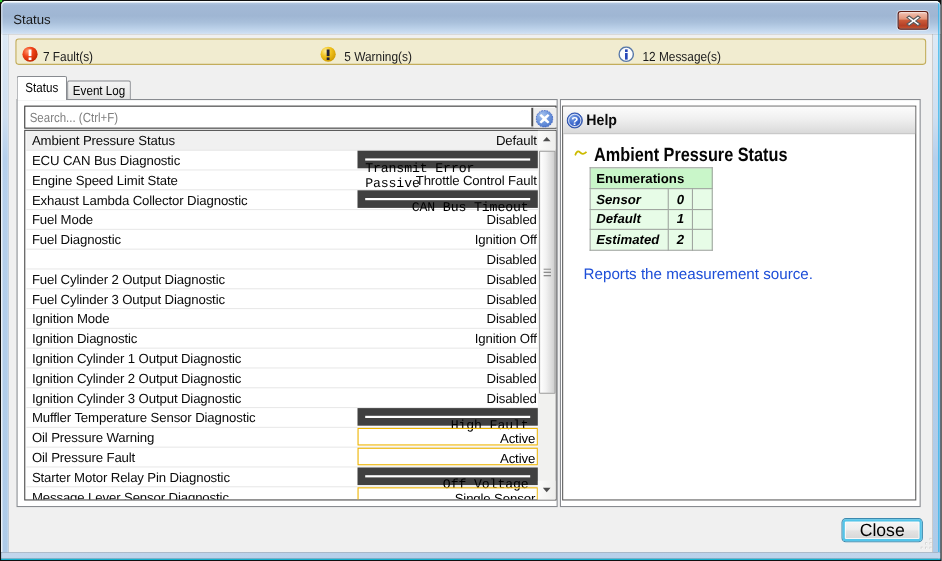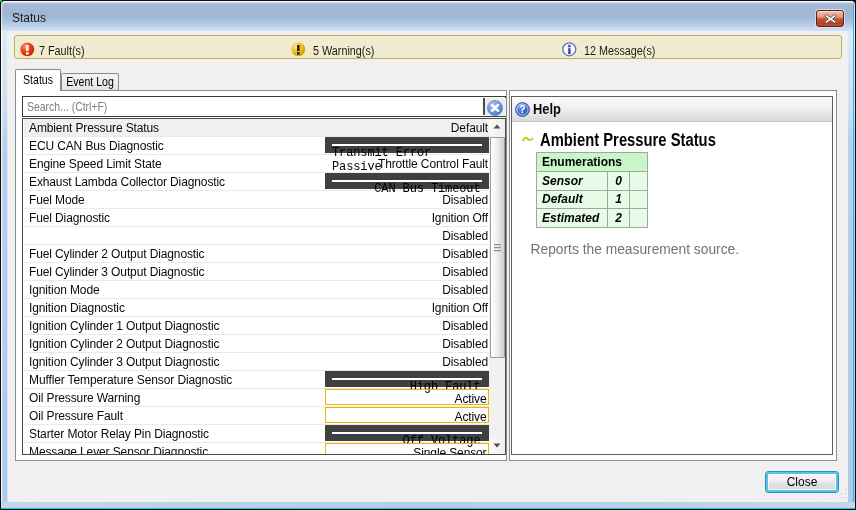--- a/index.html
+++ b/index.html
@@ -68,28 +68,28 @@
   background:linear-gradient(to bottom,#fcfcfc 0%,#f0f0f0 45%,#e2e2e2 80%,#d9d9d9 100%);
   border-bottom:1px solid #c4c4c4; }
 #helplab { position:absolute; left:21px; top:4.6px; font-size:14px; line-height:1.05; font-weight:bold; color:#0a0a0a; transform:scaleX(.92); transform-origin:0 0; }
 #hheading { position:absolute; left:28px; top:33px; font-size:17.5px; line-height:1.15; font-weight:bold; white-space:nowrap; transform:scaleX(.845); transform-origin:0 0; letter-spacing:0; color:#050505; }
 #enumtbl { position:absolute; left:24px; top:55px; border-collapse:collapse;padding-left:24px; }
 #enumtbl td { border:1px solid #a0a6a0; font-size:12px; }
 #enumtbl .hd { background:#c9f6c9; font-weight:bold; height:19px; padding-left:5px; }
 #enumtbl .nm { background:#e7fce7; font-weight:bold; font-style:italic; width:71px; height:18.5px; padding-left:5px;margin-left:48px; }
 #enumtbl .vl { background:#e7fce7; font-weight:bold; font-style:italic; width:22px; text-align:center; }
 #enumtbl .xx { background:#e7fce7; width:18px; }
-#helptext { position:absolute; left:18.5px; top:145.3px; font-size:13.8px; line-height:1.15; color:#737373; }
+#helptext { position:absolute; left:18.5px; top:145.3px; font-size:13.8px; line-height:1.15; color:#1d4ed8; }
 
 
 #btnclose { left:766px; top:472px; width:72px; height:20px; border-radius:3px;
   border:2px solid #53c5ea;
   background:linear-gradient(to bottom,#f5f5f5 0%,#eeeeee 45%,#e3e3e3 55%,#d7d7d7 100%);
   box-shadow:0 0 0 1px #3c89ae, inset 0 0 0 1px rgba(255,255,255,.8);
-  text-align:center; line-height:17px; font-size:12px; color:#000; }
+  text-align:center; line-height:17px; font-size:16px; color:#000; }
 </style>
 </head>
 <body>
   <div class="abs" style="left:0;top:0;width:2px;height:2px;background:#2ecb2e"></div>
   <div class="abs" id="titlebar">
     <div class="abs" id="title">Status</div>
   </div>
   <div class="abs" id="lstrip"></div>
   <div class="abs" id="rstrip"></div>
   <div class="abs" id="rcyan"></div>

